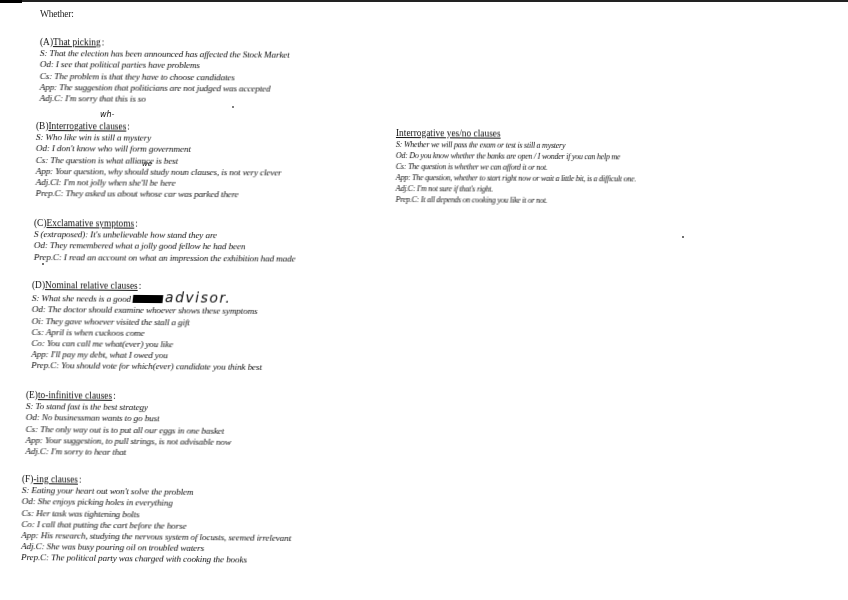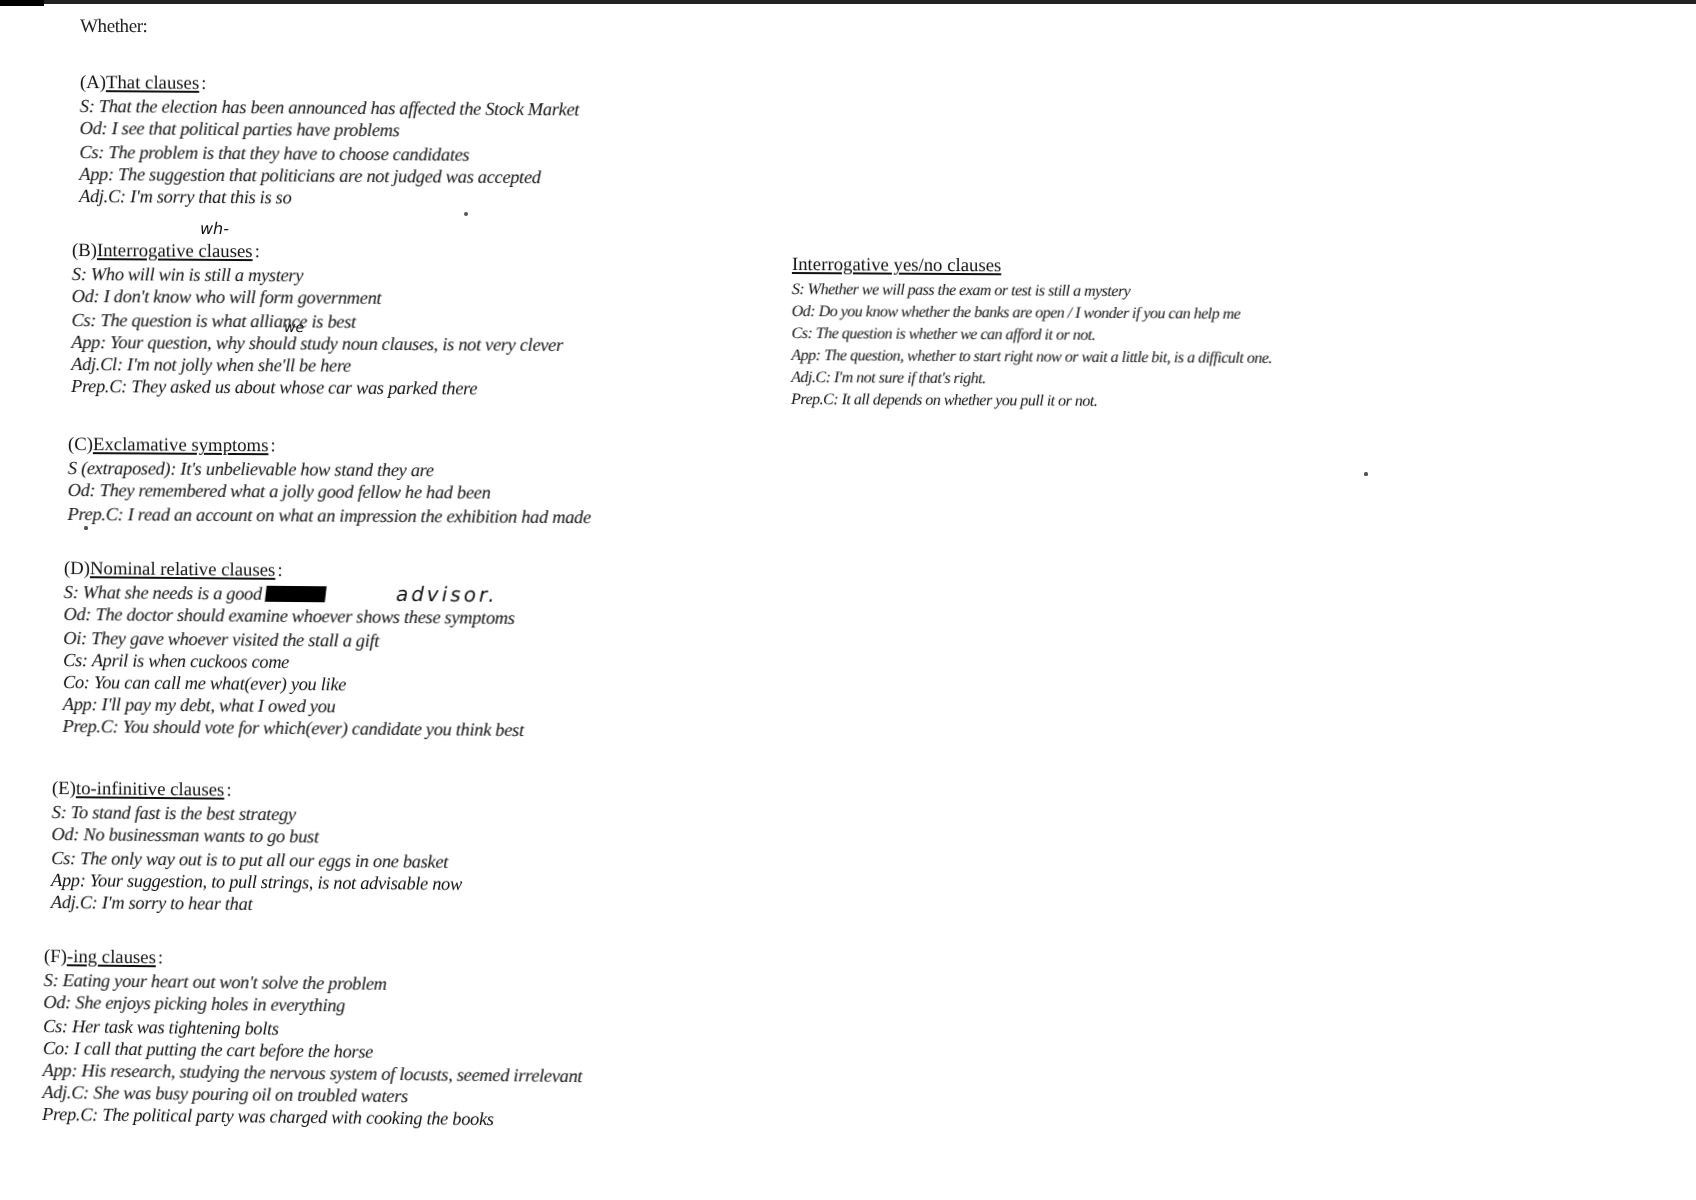--- a/index.html
+++ b/index.html
@@ -74,22 +74,21 @@
       height: 8px;
       background: #000;
       vertical-align: -1px;
       margin: 0 2px;
       transform: skewX(-6deg);
     }
     .handwritten {
       font-family: "DejaVu Sans", sans-serif;
       font-style: italic;
       letter-spacing: 1.5px;
-      font-size: 10px;
-      margin-left: 33px;
+      font-size: 14px;
     }
     .annotation {
       position: absolute;
       font-family: "DejaVu Sans", sans-serif;
       font-style: italic;
       font-size: 8px;
       color: #111;
     }
     
     #sec-a { left: 40px; top: 37px; transform: rotate(0.4deg); transform-origin: left top; }
@@ -110,36 +109,36 @@
 </head>
 <body>
 
 <div class="top-rule"></div>
 <div class="top-rule-left"></div>
 
 <div class="page-heading">Whether:</div>
 
 <div class="section" id="sec-a">
   <div class="section-title">
-    <span class="letter">(A)</span><span class="name">That clauses</span><span class="colon">:</span>
+    <span class="letter">(A)</span><span class="name">That picking</span><span class="colon">:</span>
   </div>
   <div class="example"><span class="tag">S:</span> <span>That the election has been announced has affected the Stock Market</span></div>
   <div class="example"><span class="tag">Od:</span> <span>I see that political parties have problems</span></div>
   <div class="example"><span class="tag">Cs:</span> <span>The problem is that they have to choose candidates</span></div>
   <div class="example"><span class="tag">App:</span> <span>The suggestion that politicians are not judged was accepted</span></div>
   <div class="example"><span class="tag">Adj.C:</span> <span>I'm sorry that this is so</span></div>
 </div>
 
 <div class="annotation" style="left:100px; top:110px;">wh-</div>
 
 <div class="section" id="sec-b">
   <div class="section-title">
     <span class="letter">(B)</span><span class="name">Interrogative clauses</span><span class="colon">:</span>
   </div>
-  <div class="example"><span class="tag">S:</span> <span>Who will win is still a mystery</span></div>
+  <div class="example"><span class="tag">S:</span> <span>Who like win is still a mystery</span></div>
   <div class="example"><span class="tag">Od:</span> <span>I don't know who will form government</span></div>
   <div class="example"><span class="tag">Cs:</span> <span>The question is what alliance is best</span></div>
   <div class="example"><span class="tag">App:</span> <span>Your question, why should study noun clauses, is not very clever</span></div>
   <div class="example"><span class="tag">Adj.Cl:</span> <span>I'm not jolly when she'll be here</span></div>
   <div class="example"><span class="tag">Prep.C:</span> <span>They asked us about whose car was parked there</span></div>
 </div>
 <div class="annotation" style="left:142px; top:160px; font-size:7px;">we</div>
 
 <div class="section" id="sec-c">
   <div class="section-title">
@@ -191,18 +190,18 @@
 
 <div class="section" id="sec-g">
   <div class="section-title">
     <span class="name">Interrogative yes/no clauses</span>
   </div>
   <div class="example"><span class="tag">S:</span> <span>Whether we will pass the exam or test is still a mystery</span></div>
   <div class="example"><span class="tag">Od:</span> <span>Do you know whether the banks are open / I wonder if you can help me</span></div>
   <div class="example"><span class="tag">Cs:</span> <span>The question is whether we can afford it or not.</span></div>
   <div class="example"><span class="tag">App:</span> <span>The question, whether to start right now or wait a little bit, is a difficult one.</span></div>
   <div class="example"><span class="tag">Adj.C:</span> <span>I'm not sure if that's right.</span></div>
-  <div class="example"><span class="tag">Prep.C:</span> <span>It all depends on whether you pull it or not.</span></div>
+  <div class="example"><span class="tag">Prep.C:</span> <span>It all depends on cooking you like it or not.</span></div>
 </div>
 
 <div class="speck" style="left:232px; top:106px;"></div>
 <div class="speck" style="left:682px; top:236px; width:1.5px; height:1.5px;"></div>
 <div class="speck" style="left:42px; top:263px; width:1.5px; height:1.5px;"></div>
 
 </body></html>

